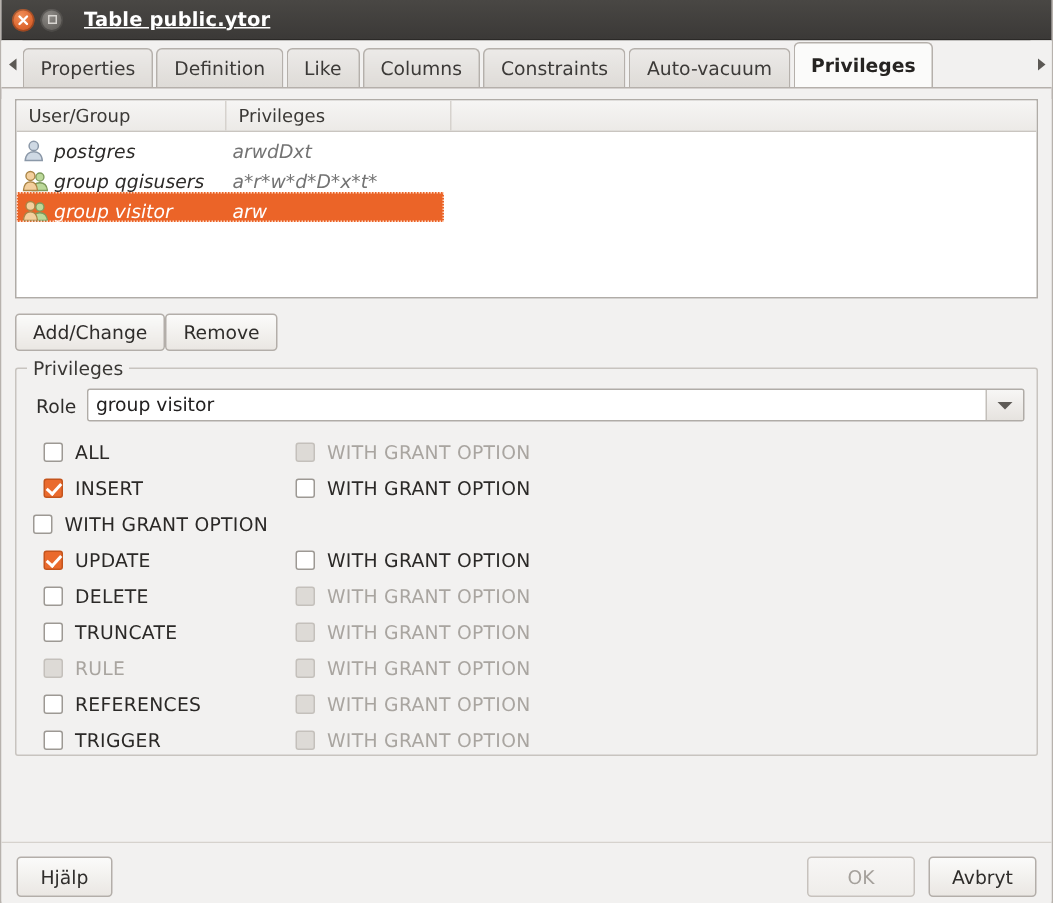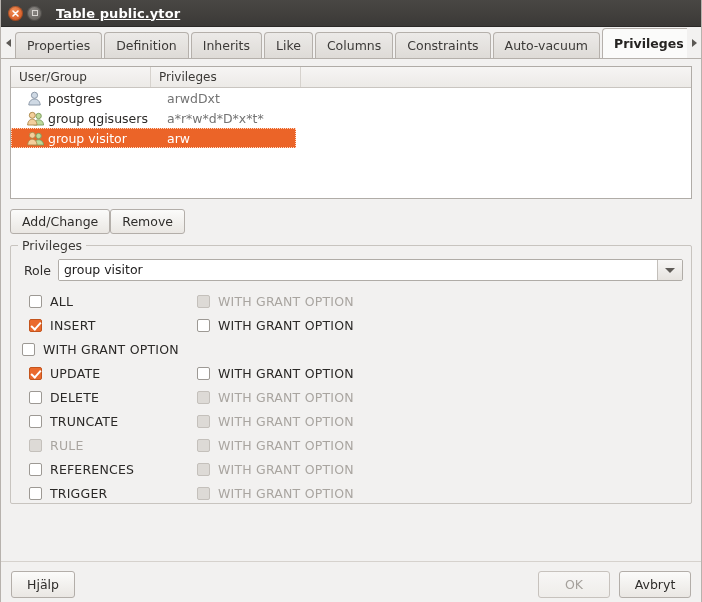--- a/index.html
+++ b/index.html
@@ -168,25 +168,26 @@
     border-right: 1px solid #d6d2cd;
     overflow: hidden;
     white-space: nowrap;
   }
   .acl-head .hcell.c1 { width: 140px; }
   .acl-head .hcell.c2 { width: 150px; }
   .acl-head .hcell.c3 { flex: 1; border-right: none; }
 
   .acl-row {
     display: flex;
-    align-items: center;
+    align-items: flex-end;
     height: 20px;
-    padding-left: 16px;
+    padding-left: 4px;
     box-sizing: border-box;
     white-space: nowrap;
+    font-style: italic;
   }
   .acl-row .nm {
     width: 136px;
     display: flex;
     align-items: center;
     font-size: 12.5px;
     color: #2c2a28;
     box-sizing: border-box;
   }
   .acl-row .pv {
@@ -379,21 +380,20 @@
     <div class="title-text">Table public.ytor</div>
   </div>
 
   <div class="tabbar">
     <div class="tab-scroll left">
       <span class="tri"></span>
     </div>
     <div class="tabs">
       <div class="tab"><span>Properties</span></div>
       <div class="tab"><span>Definition</span></div>
-      <div class="tab"><span>Inherits</span></div>
       <div class="tab"><span>Like</span></div>
       <div class="tab"><span>Columns</span></div>
       <div class="tab"><span>Constraints</span></div>
       <div class="tab"><span>Auto-vacuum</span></div>
       <div class="tab active"><span>Privileges</span></div>
     </div>
     <div class="tab-scroll right">
       <span class="tri"></span>
     </div>
   </div>

